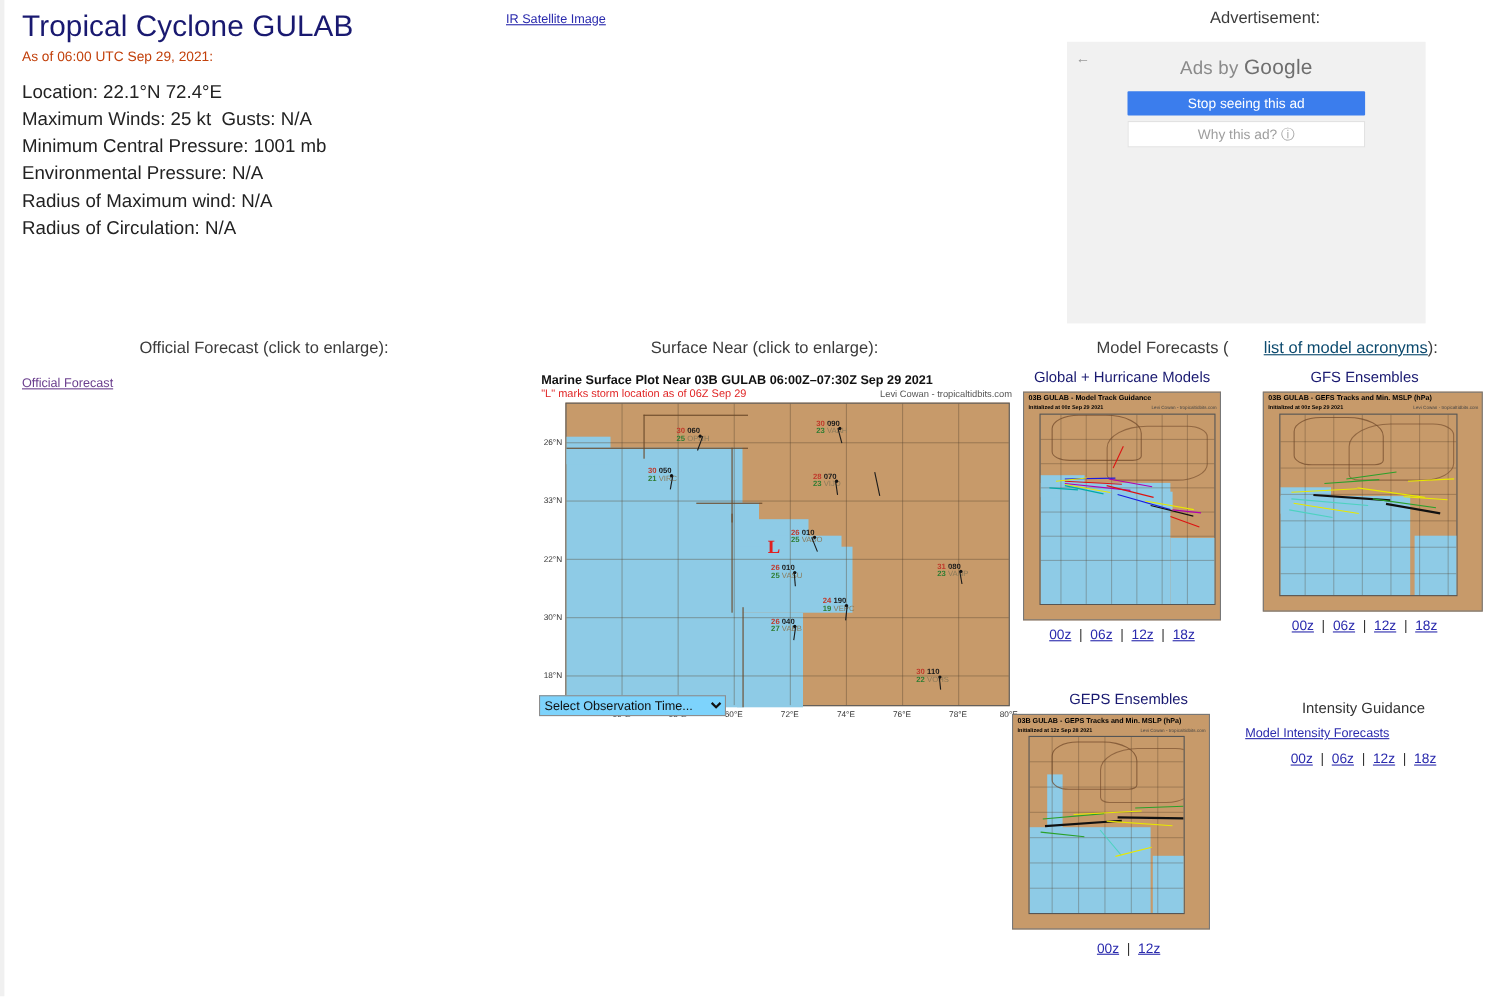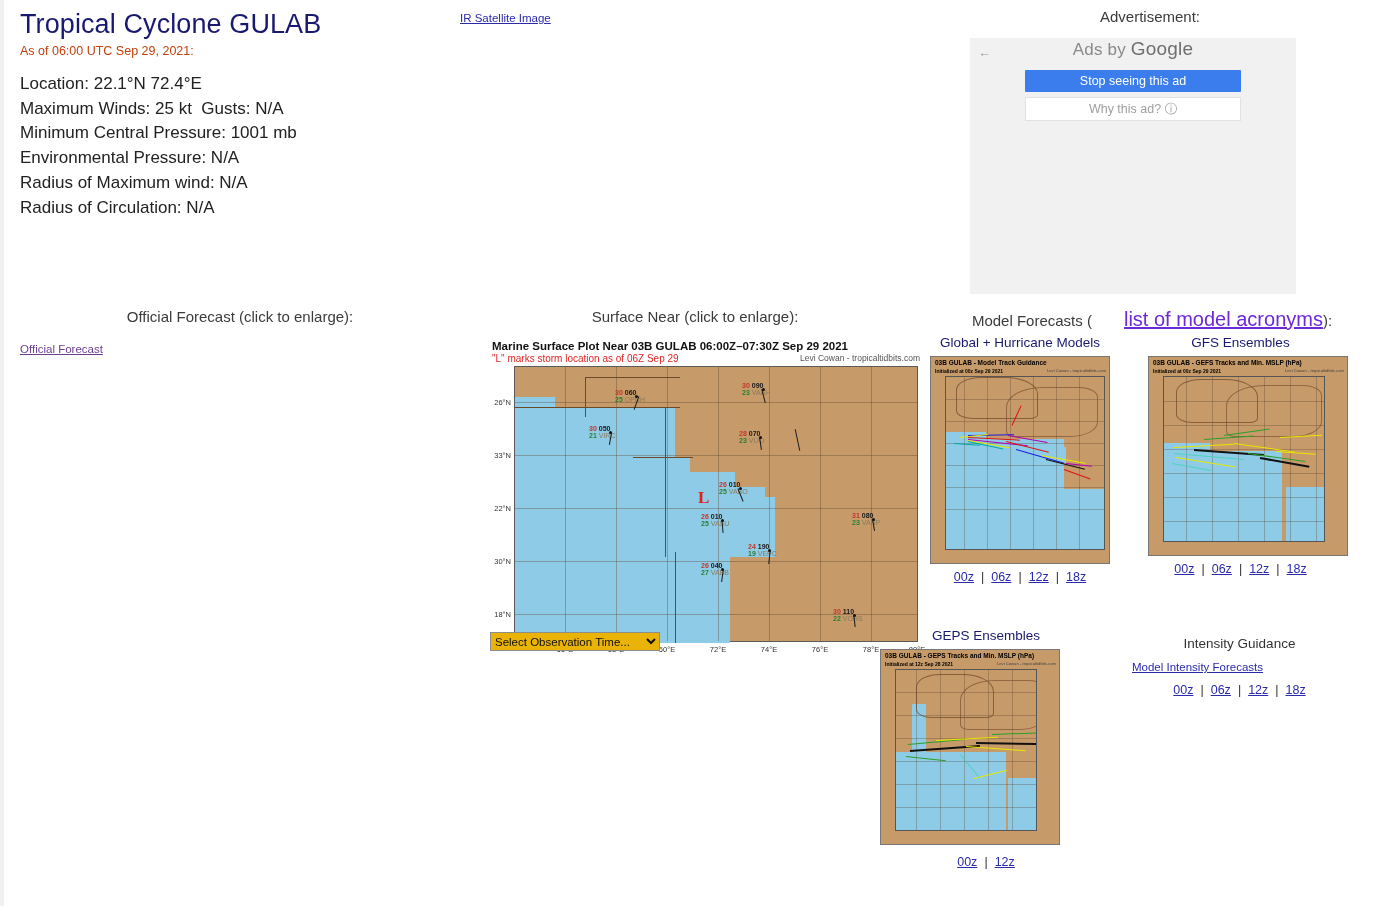--- a/index.html
+++ b/index.html
@@ -26,33 +26,33 @@
   .stats{font-size:17px;line-height:1.46;color:#222;}
   .stats div{white-space:pre;}
 
   .sec-head{
     text-align:center;font-size:15px;color:#3b3b3b;font-weight:400;
     margin:0 0 14px 0;
   }
 
   a.lnk{color:#2a2aad;text-decoration:underline;font-size:11.5px;}
   a.lnk.visited{color:#6b3f8e;}
-  a.inline{color:#6d28d9;text-decoration:underline;font-size:20px;padding-left:32px;}
+  a.inline{color:#0c4a6e;text-decoration:underline;font-size:15px;padding-left:32px;}
 
   
   .ad-box{
     position:absolute;left:40px;top:30px;width:326px;height:256px;
     background:#f1f1f1;
   }
   .ad-back{
     position:absolute;left:8px;top:8px;font-size:13px;color:#9a9a9a;
     line-height:1;
   }
   .ad-google{
-    text-align:center;font-size:17px;color:#8a8a8a;
+    text-align:center;font-size:17px;color:#8a8a8a;padding-top:13px;
     letter-spacing:.2px;
   }
   .ad-google b{font-weight:400;color:#6f6f6f;font-size:19px;}
   .ad-btn{
     margin:10px auto 0 auto;width:216px;height:22px;line-height:22px;
     background:#3b7ded;color:#fff;text-align:center;font-size:12.5px;
     border-radius:1px;
   }
   .ad-why{
     margin:5px auto 0 auto;width:214px;height:22px;line-height:22px;
@@ -85,21 +85,21 @@
   .stn .t{color:#c0392b;font-weight:bold;}
   .stn .d{color:#1a1a1a;font-weight:bold;}
   .stn .dp{color:#2e7d32;font-weight:bold;}
   .stn .id{color:#8a7a5a;}
   .stn .dot{position:absolute;width:3px;height:3px;background:#111;border-radius:50%;}
   .barb{position:absolute;background:#1a1a1a;}
   .lmark{position:absolute;color:#e02020;font-weight:bold;font-size:17px;line-height:1;font-family:"Liberation Serif",serif;}
   select.obs{
     position:absolute;left:0;top:292px;width:170px;height:19px;
     font-size:11.5px;font-family:"Liberation Sans",sans-serif;
-    border:1px solid #8d8d8d;background:#eab308;color:#111;
+    border:1px solid #8d8d8d;background:#7dd3fc;color:#111;
   }
 
   
   .mp{position:absolute;}
   .mp-head{text-align:center;font-size:13.5px;color:#191970;margin-bottom:6px;}
   .mp-img{position:relative;background:#c79a6a;border:1px solid #777;box-sizing:border-box;overflow:hidden;}
   .mp-t1{position:absolute;left:4px;top:2px;font-size:6.5px;font-weight:bold;color:#000;z-index:5;}
   .mp-t2{position:absolute;left:4px;top:11px;font-size:5px;font-weight:bold;color:#000;z-index:5;}
   .mp-cr{position:absolute;right:3px;top:11px;font-size:4.2px;color:#444;z-index:5;}
   .mp-plot{position:absolute;left:14px;top:19px;right:4px;bottom:13px;background:#c79a6a;border:1px solid #555;box-sizing:border-box;overflow:hidden;}
@@ -366,21 +366,21 @@
       <div class="track" style="left:8px;top:86px;width:40px;background:#4dd2c0;transform:rotate(10deg);"></div>
       <div class="track" style="left:116px;top:60px;width:42px;background:#e8e800;transform:rotate(-3deg);"></div>
 
     </div>
   </div>
   <div class="tlinks">
     <a href="#">00z</a><span class="sep">|</span><a href="#">06z</a><span class="sep">|</span><a href="#">12z</a><span class="sep">|</span><a href="#">18z</a>
   </div>
 </div>
 
-<div class="mp" style="left:880px;top:628px;width:212px;">
+<div class="mp" style="left:920px;top:628px;width:212px;">
   <div class="mp-head">GEPS Ensembles</div>
   <div class="mp-img" style="width:180px;height:196px;">
     <div class="mp-t1">03B GULAB - GEPS Tracks and Min. MSLP (hPa)</div>
     <div class="mp-t2">Initialized at 12z Sep 28 2021</div>
     <div class="mp-cr">Levi Cowan - tropicaltidbits.com</div>
     <div class="mp-plot cb">
       <div class="mp-sea" style="left:0;top:82px;width:110px;height:86px;"></div>
       <div class="mp-sea" style="left:16px;top:34px;width:14px;height:50px;"></div>
       <div class="mp-sea" style="left:112px;top:108px;width:34px;height:60px;"></div>
       <div class="mp-grid-v" style="left:20px;"></div>

